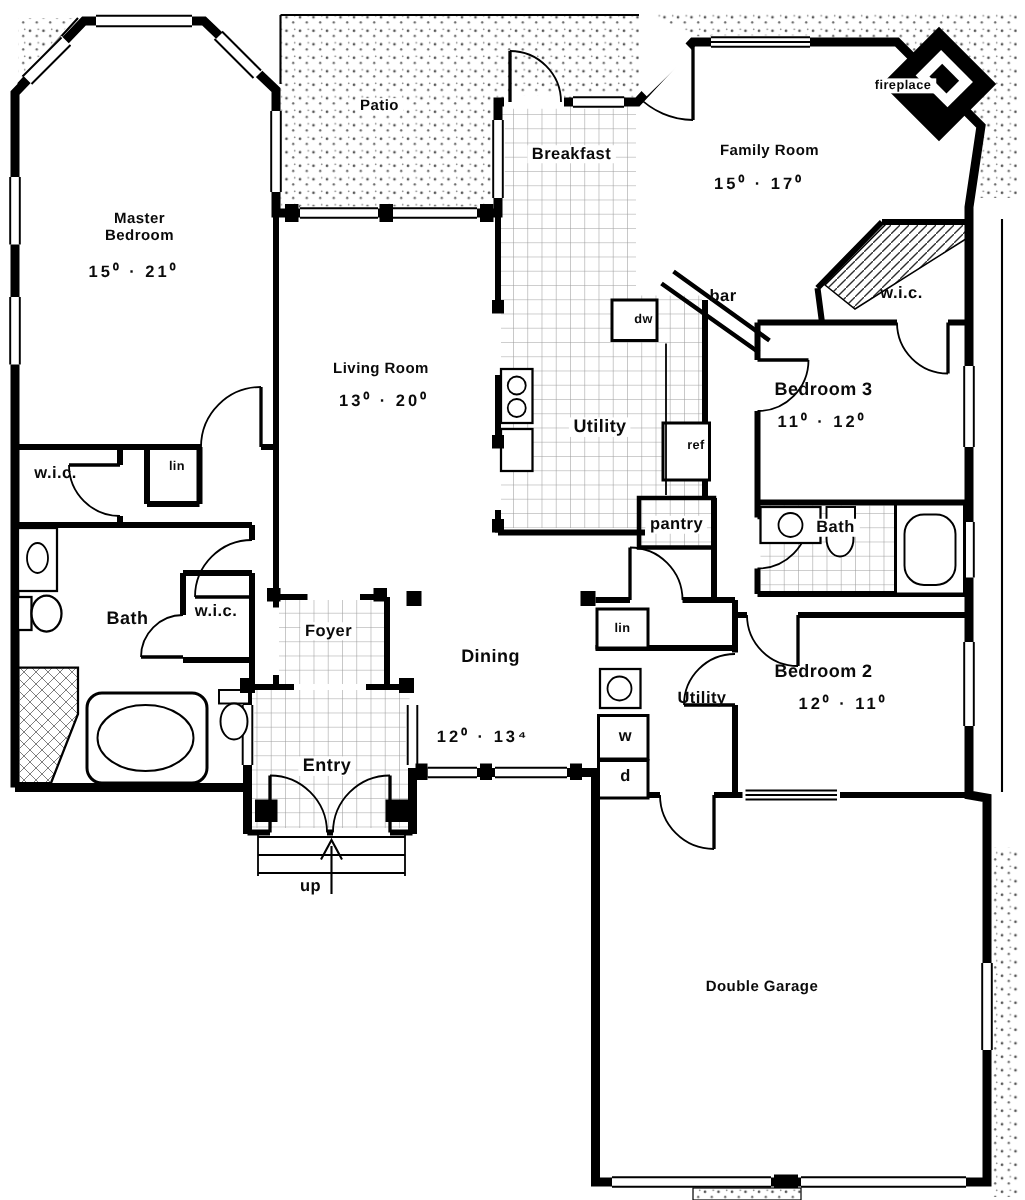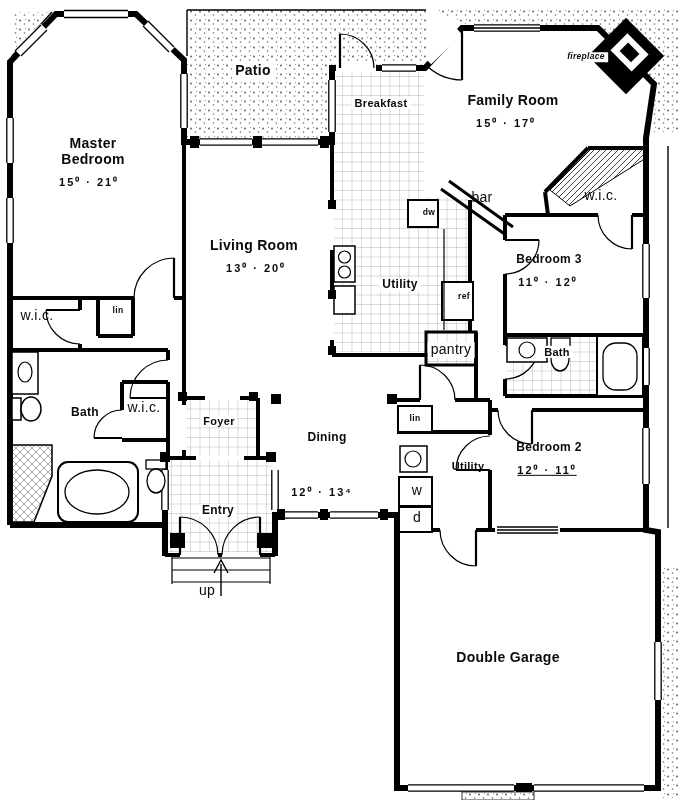--- a/index.html
+++ b/index.html
@@ -1,25 +1,25 @@
 <!DOCTYPE html>
 <html><head>
 <meta charset="utf-8">
 <style>
   html,body{margin:0;padding:0;background:#ffffff;}
   .stage{position:relative;width:683px;height:800px;background:#ffffff;overflow:hidden;
          font-family:"Liberation Sans",sans-serif;}
   .stage svg{position:absolute;left:0;top:0;}
   .lbl{position:absolute;transform:translate(-50%,-50%);color:#0a0a0a;
        white-space:pre-line;text-align:center;line-height:1.12;letter-spacing:.3px;}
-  .room{font-size:14px;font-weight:700;}
+  .room{font-size:10px;font-weight:700;}
   .room-sm{font-size:12px;font-weight:700;}
   .room-xs{font-size:11px;font-weight:700;padding-left:32px;}
   .dim{font-size:11px;font-weight:700;letter-spacing:2px;}
-  .annot{font-size:14px;font-weight:400;}
+  .annot{font-size:11px;font-weight:700;}
   .annot-sm{font-size:8.5px;font-weight:600;padding-left:12px;}
   .onTile{background:#ffffff;padding:0 3px;}
 </style>
 </head>
 <body>
 
 <div class="stage">
 
 <svg width="683" height="800" viewBox="0 0 683 800">
   <defs>
@@ -211,21 +211,21 @@
   </g>
 </svg>
 
 <div class="lbl room onTile" style="left:253px;top:71px;">Patio</div>
 <div class="lbl room" style="left:93px;top:152px;">Master
 Bedroom</div>
 <div class="lbl dim" style="left:89px;top:182px;">15⁰  ·  21⁰</div>
 <div class="lbl room-xs onTile" style="left:381px;top:103px;">Breakfast</div>
 <div class="lbl room" style="left:513px;top:101px;">Family Room</div>
 <div class="lbl dim" style="left:506px;top:123px;">15⁰  ·  17⁰</div>
-<div class="lbl annot-sm onTile" style="left:586px;top:57px;font-style:italic;">fireplace</div>
+<div class="lbl annot-sm onTile" style="left:602px;top:57px;">fireplace</div>
 <div class="lbl annot" style="left:601px;top:196px;">w.i.c.</div>
 <div class="lbl room" style="left:254px;top:246px;">Living Room</div>
 <div class="lbl dim" style="left:256px;top:268px;">13⁰  ·  20⁰</div>
 <div class="lbl room-sm onTile" style="left:400px;top:285px;">Utility</div>
 <div class="lbl annot" style="left:482px;top:198px;">bar</div>
 <div class="lbl annot-sm" style="left:423px;top:213px;">dw</div>
 <div class="lbl annot-sm" style="left:458px;top:297px;">ref</div>
 <div class="lbl annot onTile" style="left:451px;top:350px;">pantry</div>
 <div class="lbl room-sm" style="left:549px;top:260px;">Bedroom 3</div>
 <div class="lbl dim" style="left:548px;top:282px;">11⁰  ·  12⁰</div>
@@ -235,18 +235,18 @@
 <div class="lbl room-sm" style="left:85px;top:413px;">Bath</div>
 <div class="lbl annot" style="left:144px;top:408px;">w.i.c.</div>
 <div class="lbl room-xs onTile" style="left:219px;top:421px;">Foyer</div>
 <div class="lbl room-sm" style="left:327px;top:438px;">Dining</div>
 <div class="lbl dim" style="left:322px;top:460px;margin-top:32px;">12⁰  ·  13⁴</div>
 <div class="lbl annot-sm onTile" style="left:415px;top:419px;">lin</div>
 <div class="lbl room-xs" style="left:452px;top:466px;">Utility</div>
 <div class="lbl annot onTile" style="left:417px;top:491px;">w</div>
 <div class="lbl annot onTile" style="left:417px;top:518px;">d</div>
 <div class="lbl room-sm" style="left:549px;top:448px;">Bedroom 2</div>
-<div class="lbl dim" style="left:547px;top:470px;text-decoration:underline;">12⁰  ·  11⁰</div>
+<div class="lbl dim" style="left:562px;top:470px;">12⁰  ·  11⁰</div>
 <div class="lbl room-sm onTile" style="left:218px;top:511px;">Entry</div>
 <div class="lbl annot" style="left:207px;top:591px;">up</div>
 <div class="lbl room" style="left:508px;top:658px;">Double Garage</div>
 
 </div>
 
 </body></html>

